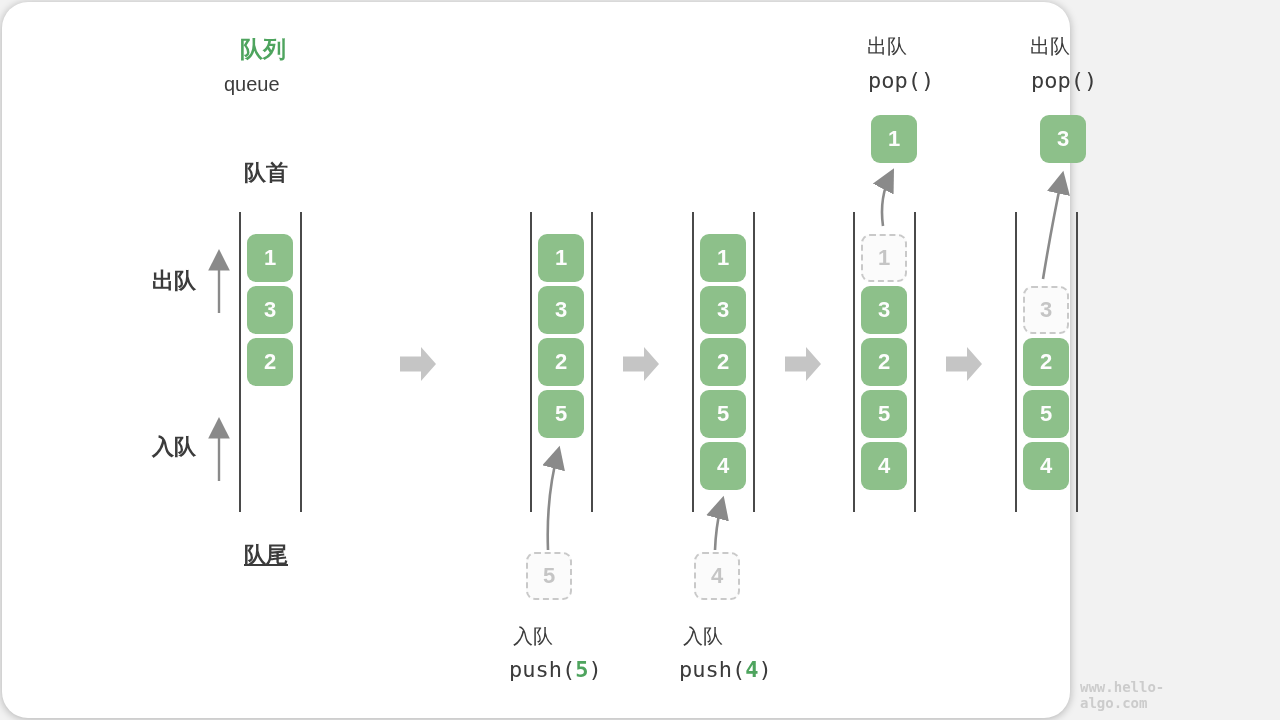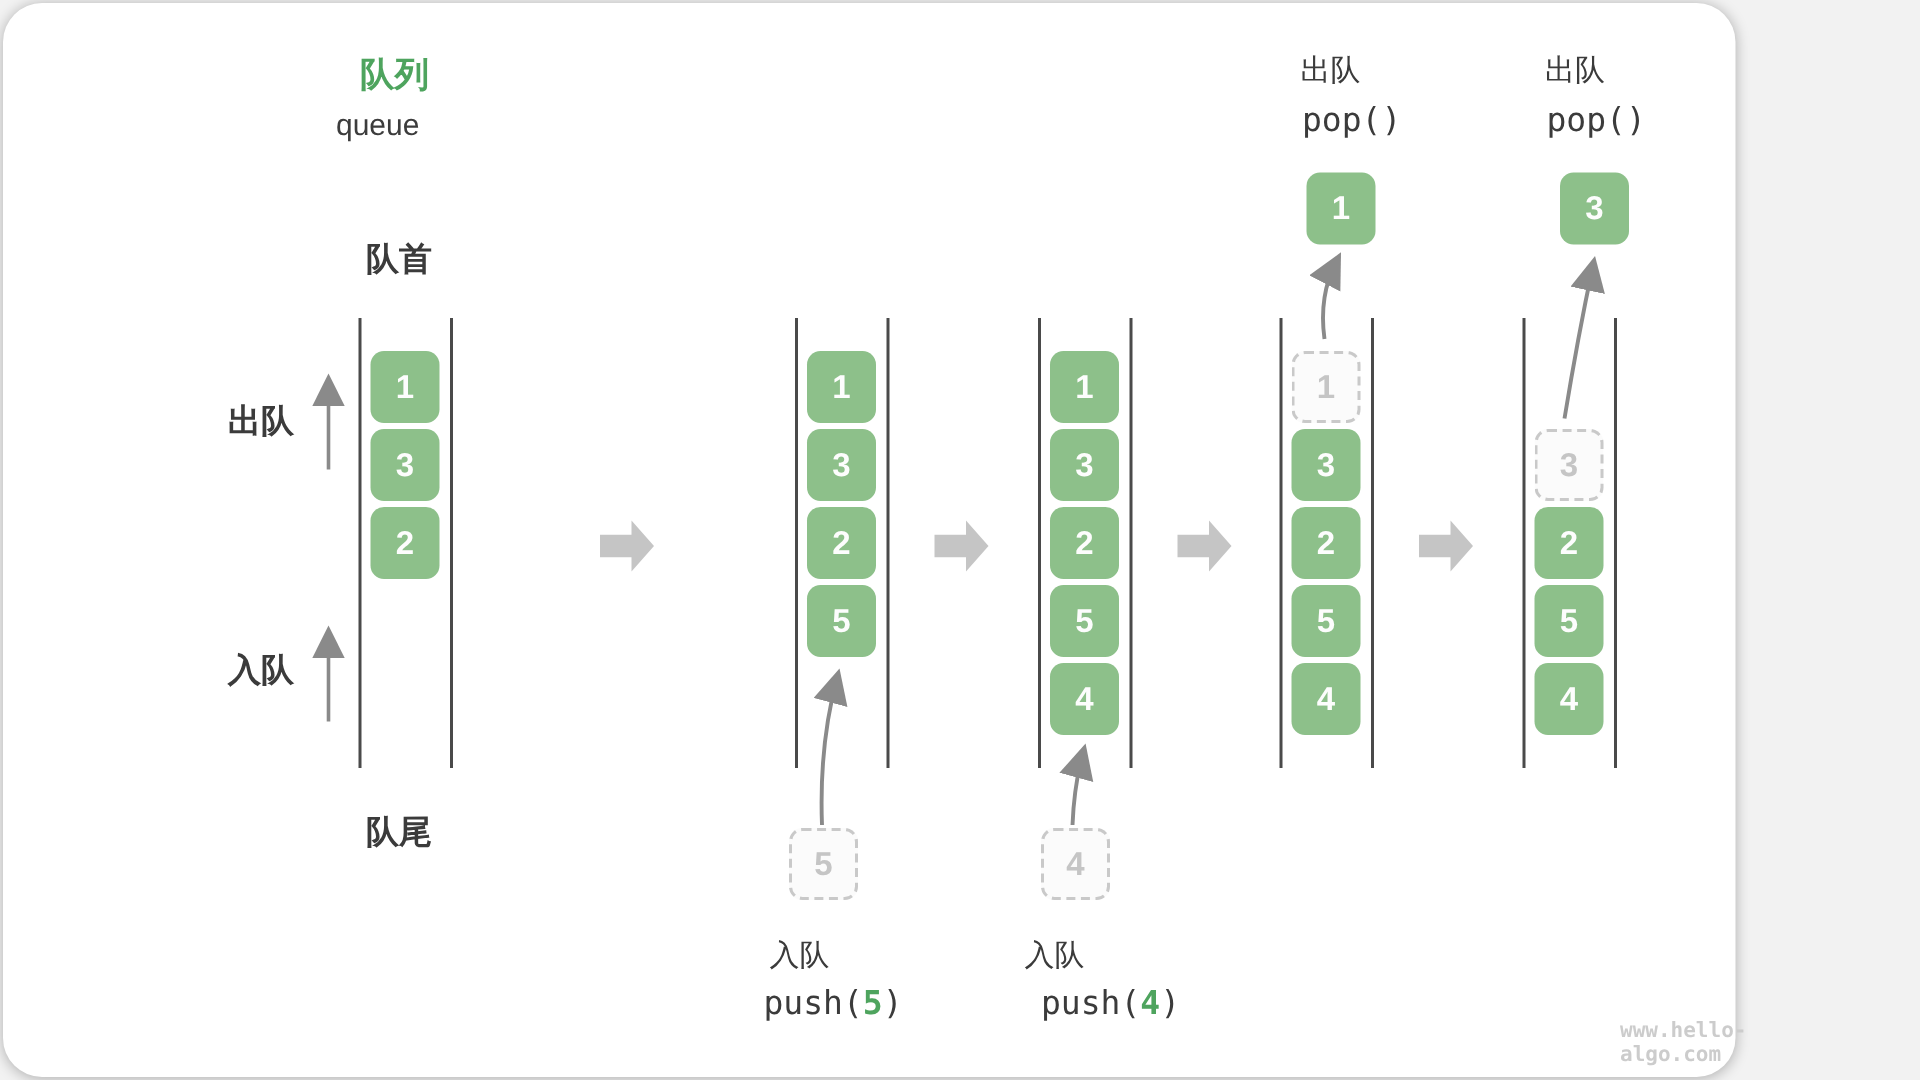--- a/index.html
+++ b/index.html
@@ -1,17 +1,17 @@
 <!DOCTYPE html>
 <html><head>
 <meta charset="utf-8">
 <style>
   html,body{margin:0;padding:0;background:#f2f2f2;width:1280px;height:720px;overflow:hidden;}
   .card{
-    position:absolute;left:2px;top:2px;width:1155px;height:716px;
+    position:absolute;left:2px;top:2px;width:1068px;height:716px;
     background:#ffffff;border-radius:26px;
     box-shadow:0 1px 9px rgba(0,0,0,0.28);
     font-family:"Liberation Sans",sans-serif;color:#3b3b3b;
   }
   .abs{position:absolute;}
   .title-zh{font-size:23px;font-weight:bold;}
   .title-en{font-size:20px;color:#3c3c3c;}
   .cjk-bold{font-size:22px;font-weight:bold;color:#3b3b3b;}
   .cjk-reg{font-size:20px;color:#3b3b3b;}
   .code{font-family:"DejaVu Sans Mono",monospace;font-size:22px;color:#3b3b3b;letter-spacing:0px;}
@@ -32,21 +32,21 @@
 <body>
 
 <div class="card">
 
   <div class="abs title-zh" style="left:238px;top:32px;color:#4ea45e;">队列</div>
   <div class="abs title-en" style="left:222px;top:71px;">queue</div>
 
   <div class="abs cjk-bold" style="left:242px;top:156px;">队首</div>
   <div class="abs cjk-bold" style="left:150px;top:264px;">出队</div>
   <div class="abs cjk-bold" style="left:150px;top:430px;">入队</div>
-  <div class="abs cjk-bold" style="left:242px;top:538px;">队尾</div>
+  <div class="abs cjk-bold" style="left:242px;top:538px;text-decoration:underline;">队尾</div>
 
   <div class="wall" style="left:237px;"></div>
   <div class="wall" style="left:298px;"></div>
   <div class="wall" style="left:528px;"></div>
   <div class="wall" style="left:589px;"></div>
   <div class="wall" style="left:690px;"></div>
   <div class="wall" style="left:751px;"></div>
   <div class="wall" style="left:851px;"></div>
   <div class="wall" style="left:912px;"></div>
   <div class="wall" style="left:1013px;"></div>
@@ -79,21 +79,21 @@
   <div class="box dashed" style="left:1021px;top:284px;">3</div>
   <div class="box solid" style="left:1021px;top:336px;background:#8dc08a;">2</div>
   <div class="box solid" style="left:1021px;top:388px;background:#8dc08a;">5</div>
   <div class="box solid" style="left:1021px;top:440px;background:#8dc08a;">4</div>
   <div class="box solid" style="left:1038px;top:113px;background:#8dc08a;">3</div>
 
   <div class="abs cjk-reg" style="left:511px;top:621px;">入队</div>
   <div class="abs code" style="left:507px;top:655px;"><span>push(</span><span class="arg" style="color:#4ea45e;">5</span><span>)</span></div>
 
   <div class="abs cjk-reg" style="left:681px;top:621px;">入队</div>
-  <div class="abs code" style="left:677px;top:655px;margin-left:15px;"><span>push(</span><span class="arg" style="color:#4ea45e;">4</span><span>)</span></div>
+  <div class="abs code" style="left:677px;top:655px;"><span>push(</span><span class="arg" style="color:#4ea45e;">4</span><span>)</span></div>
 
   <div class="abs cjk-reg" style="left:865px;top:31px;">出队</div>
   <div class="abs code" style="left:866px;top:66px;">pop()</div>
 
   <div class="abs cjk-reg" style="left:1028px;top:31px;">出队</div>
   <div class="abs code" style="left:1029px;top:66px;">pop()</div>
 
   <div class="abs watermark" style="left:1078px;top:677px;font-weight:bold;">www.hello-algo.com</div>
 
   <svg class="overlay" width="1280" height="720" viewBox="0 0 1280 720">

